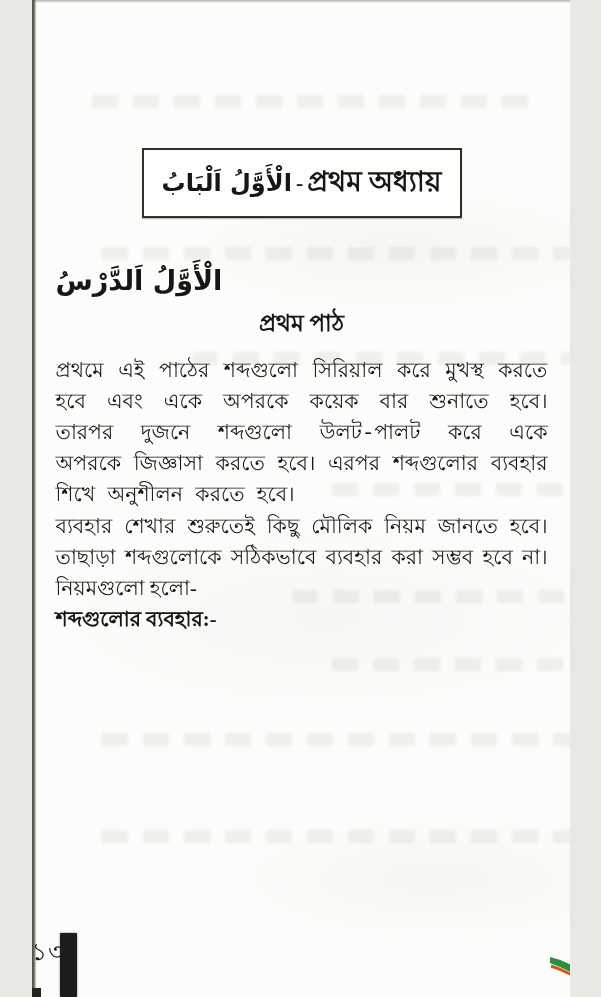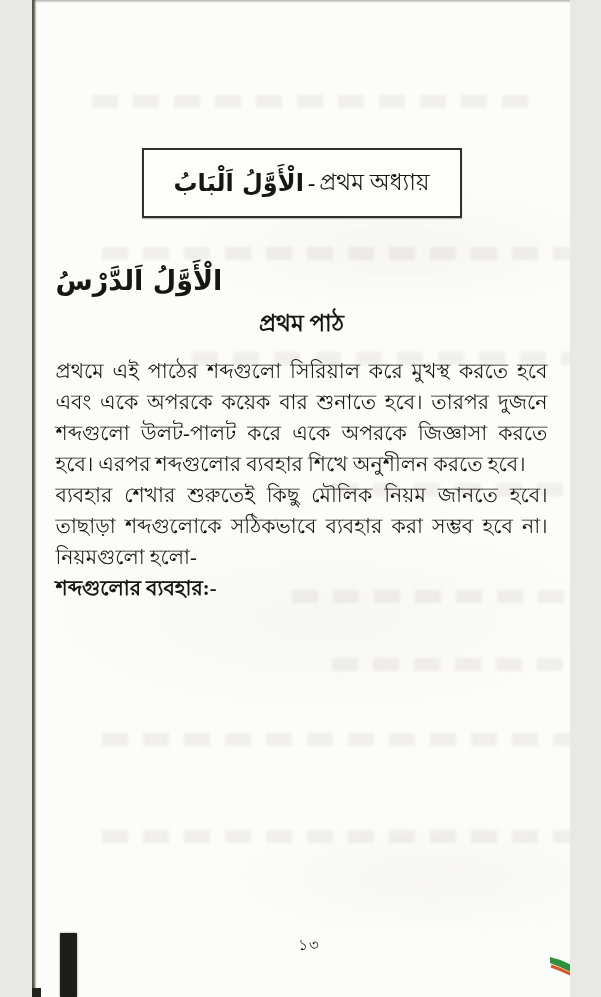--- a/index.html
+++ b/index.html
@@ -24,30 +24,30 @@
     background:repeating-linear-gradient(90deg,rgba(95,92,80,.14) 0 26px,rgba(95,92,80,0) 26px 41px);}
   
   .content{position:absolute;left:24px;right:22px;top:0;}
   .chapter-box{
     width:316px;height:66px;margin:148px auto 0;border:2px solid #30302c;
     box-shadow:0 1px 1px rgba(0,0,0,.25), inset 0 0 0 1px rgba(255,255,255,.55);
     display:flex;align-items:center;justify-content:center;gap:7px;background:#fdfdfc;
   }
   .chapter-box .ar{font-family:"DejaVu Sans",sans-serif;font-weight:bold;font-size:24px;}
   .chapter-box .sep{font-weight:bold;font-size:22px;margin:0 -3px;}
-  .chapter-box .bn{font-weight:normal;font-size:23px;}
+  .chapter-box .bn{font-weight:bold;font-size:28px;}
   .lesson-ar{margin:44px 0 0;font-family:"DejaVu Sans",sans-serif;font-weight:bold;font-size:27px;line-height:38px;}
   .lesson-bn{margin:8px 0 16px;text-align:center;font-weight:bold;font-size:23px;line-height:32px;}
   p.body{margin:0;font-size:20.5px;line-height:31px;text-align:justify;}
-  .intro{margin-top:34px;}
+  .intro{margin-top:34px;font-family:Liberation Mono, monospace;}
   .usage-heading{margin-top:8px;font-weight:bold;font-size:21px;line-height:32px;text-align:left;}
   .usage-intro{margin-top:8px;}
   .rule{margin-top:11px;line-height:30.5px;}
   .rule .rule-num{margin-right:5px;}
-  .page-num{position:absolute;top:933px;left:0;width:555px;text-align:center;font-size:15px;letter-spacing:1px;}
+  .page-num{position:absolute;top:933px;left:0;width:555px;text-align:left;font-size:24px;letter-spacing:1px;}
   .logo{position:absolute;left:516px;top:928px;width:80px;height:68px;}
 </style>
 </head>
 <body>
 
 <div class="page">
 
   <div class="edge-left"></div>
   <div class="edge-top"></div>
   <div class="smudge" style="top:95px;left:60px;width:440px;"></div>

